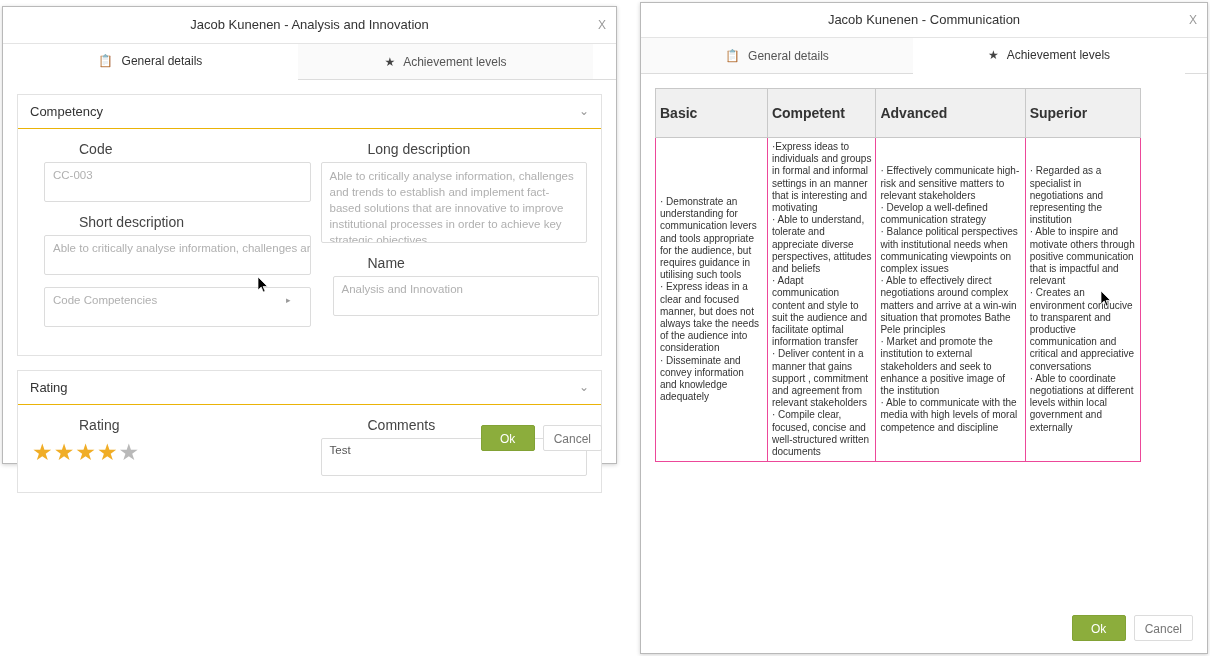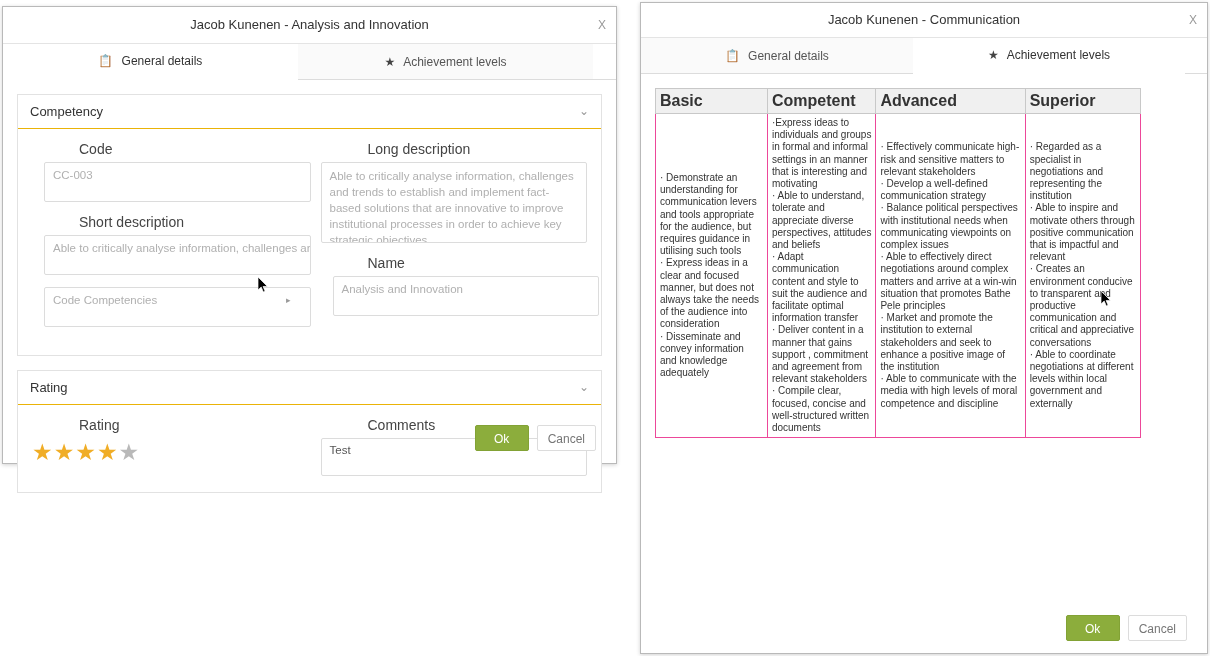--- a/index.html
+++ b/index.html
@@ -204,21 +204,21 @@
     background: #ffffff;
     font-family: "Liberation Sans", sans-serif;
     resize: none;
     outline: none;
   }
 
   
   .dialog-footer {
     position: absolute;
     left: 0;
-    right: 6px;
+    right: 0;
     bottom: 0;
     display: flex;
     justify-content: flex-end;
     align-items: center;
     gap: 8px;
     padding: 0 14px 12px 14px;
     box-sizing: border-box;
   }
   .btn {
     font-size: 12px;
@@ -249,25 +249,25 @@
   }
   table.levels {
     border-collapse: collapse;
     table-layout: fixed;
     width: 486px;
     border: 1px solid #c8c8c8;
   }
   table.levels th {
     border: 1px solid #c8c8c8;
     background: #f0f0f0;
-    font-size: 16px;
+    font-size: 14px;
     font-weight: bold;
     color: #333333;
     text-align: left;
-    padding: 3px 4px;
+    padding: 16px 4px;
     height: 14px;
   }
   table.levels td {
     border: 1px solid #ec4899;
     vertical-align: middle;
     font-size: 10px;
     color: #333333;
     padding: 3px 4px;
     line-height: 12.2px;
     word-wrap: break-word;

